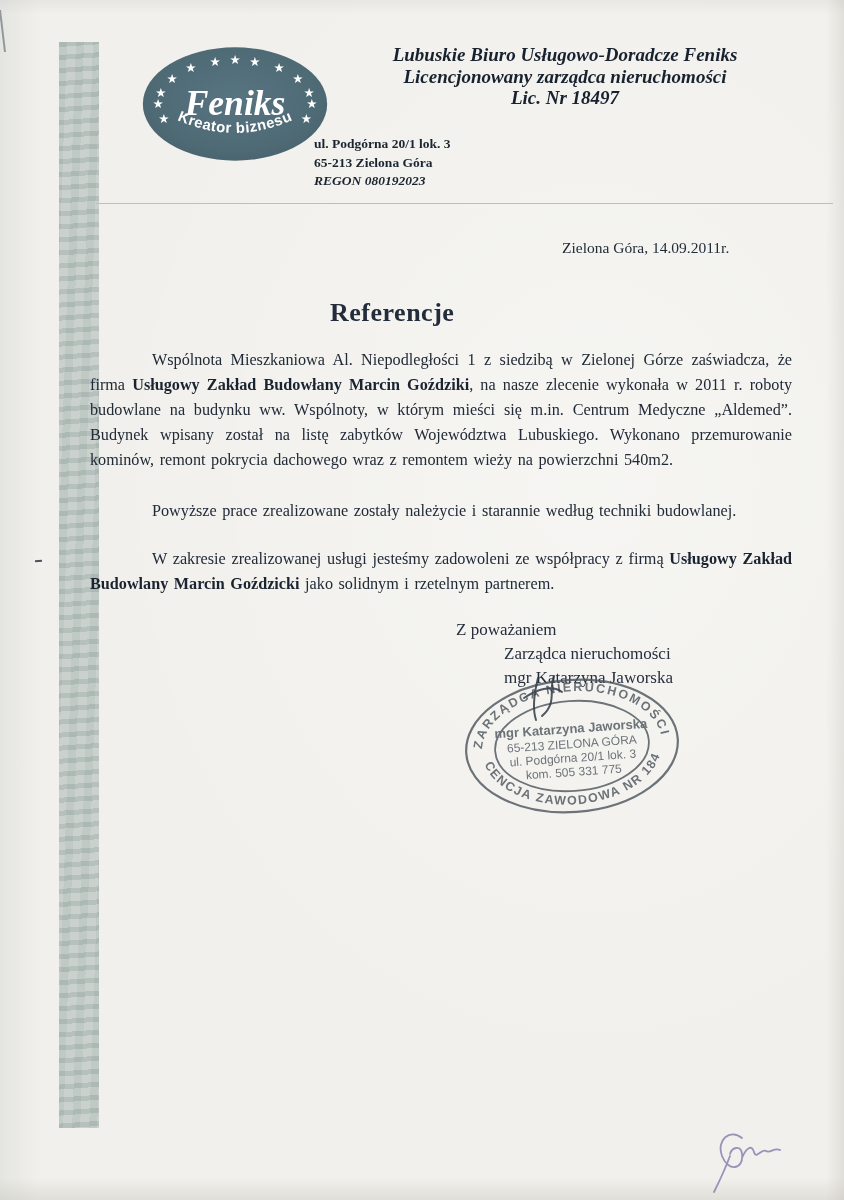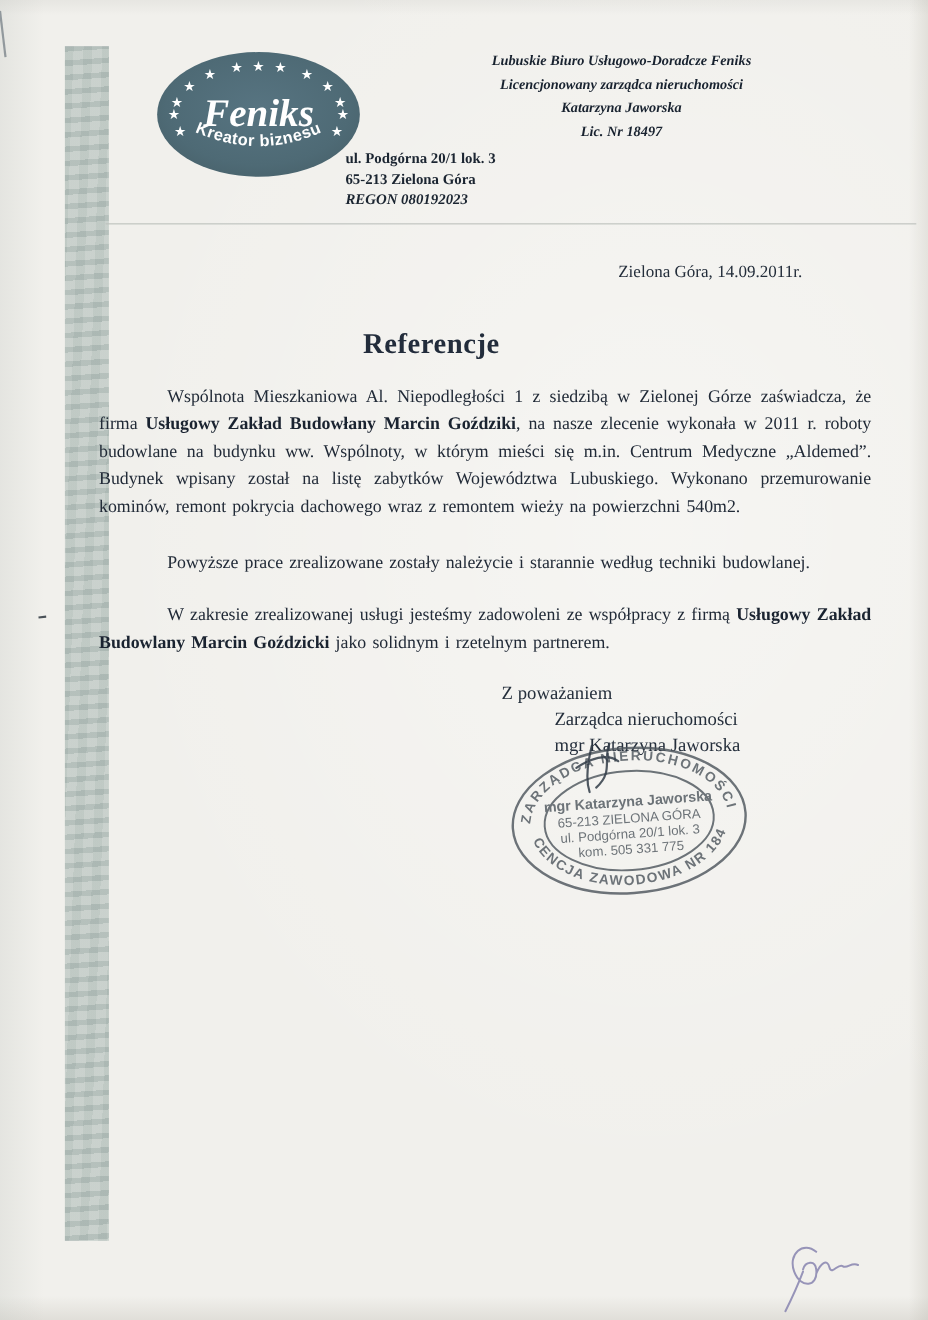--- a/index.html
+++ b/index.html
@@ -27,21 +27,21 @@
       repeating-linear-gradient(92deg, rgba(130,148,144,0.18) 0 8px, rgba(196,206,200,0.14) 8px 17px);
     filter:blur(0.4px);
   }
   .corner-mark{position:absolute;left:-2px;top:8px;width:14px;height:48px;}
   .dash-mark{position:absolute;left:35px;top:560px;width:7px;height:2px;background:#4a5258;transform:rotate(-6deg);}
   
   .logo-wrap{position:absolute;left:139px;top:44px;width:192px;height:120px;}
   .company-block{
     position:absolute;left:340px;top:44px;width:450px;
     text-align:center;font-weight:bold;font-style:italic;
-    font-size:13px;line-height:21.5px;color:#18222f;
+    font-size:19px;line-height:21.5px;color:#18222f;
   }
   .address-block{
     position:absolute;left:314px;top:135px;width:230px;
     font-size:13.5px;line-height:18.5px;font-weight:bold;color:#1b2531;
   }
   .address-block .it{font-style:italic;}
   .contact-block{
     position:absolute;left:537px;top:130px;width:280px;
     font-size:13px;line-height:17.5px;font-weight:bold;color:#1b2531;
   }
@@ -113,21 +113,20 @@
       <text x="100" y="73" text-anchor="middle" fill="#ffffff" font-family="'Liberation Serif', serif" font-size="37" font-weight="bold" font-style="italic">Feniks</text>
       <text font-family="'Liberation Sans', sans-serif" font-size="15.5" font-weight="bold" fill="#ffffff" letter-spacing="0.5">
         <textPath href="#taglinePath" startOffset="50%" text-anchor="middle">Kreator biznesu</textPath>
       </text>
     </svg>
   </div>
 
   <div class="company-block">
     <div>Lubuskie Biuro  Usługowo-Doradcze  Feniks</div>
     <div>Licencjonowany zarządca nieruchomości</div>
-    <div>Katarzyna Jaworska</div>
     <div>Lic. Nr 18497</div>
   </div>
 
   <div class="address-block">
     <div>ul. Podgórna  20/1 lok. 3</div>
     <div>65-213  Zielona Góra</div>
     <div class="it">REGON  080192023</div>
   </div>
 
 

